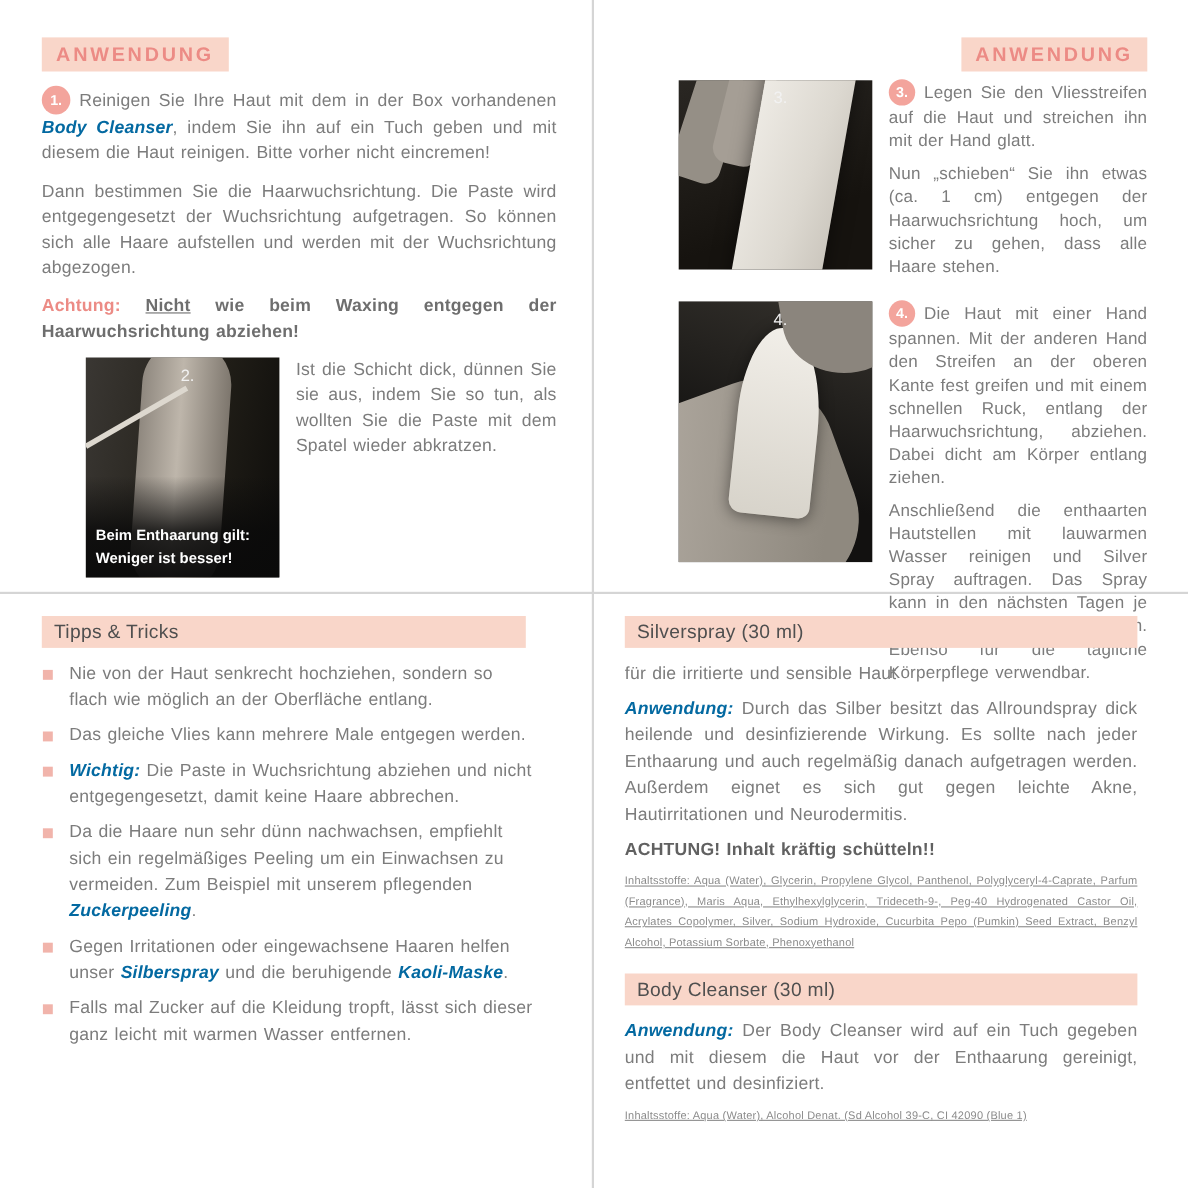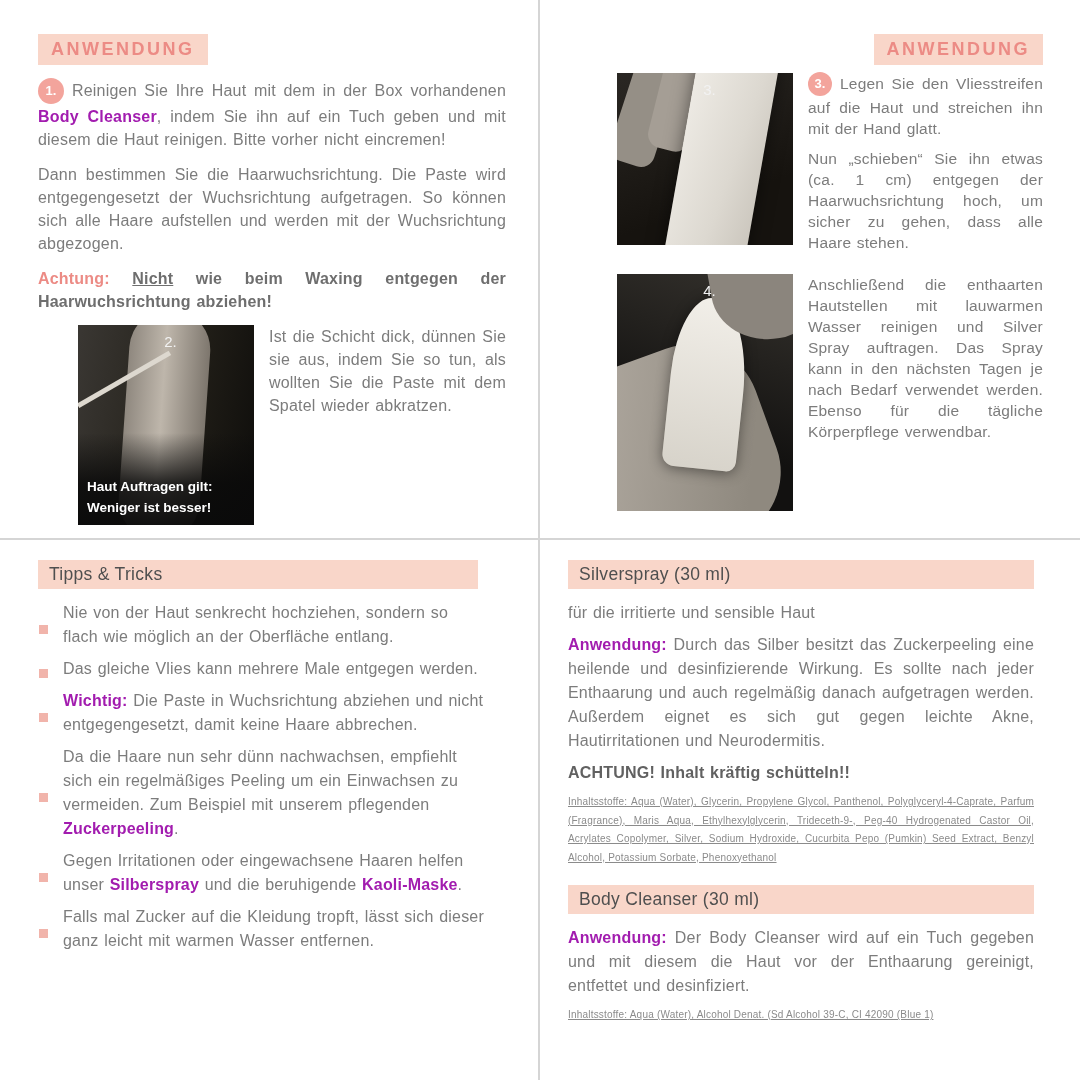--- a/index.html
+++ b/index.html
@@ -28,21 +28,21 @@
   .bar {
     background:#f9d6c9; color:#4f4f4f; font-weight:normal; font-size:17.5px;
     padding:4px 11px; margin-bottom:12px; letter-spacing:0.3px;
   }
   .bar-bl { width:440px; }
   .bar-gap { margin-top:18px; }
 
   
   .para { font-size:16px; line-height:23px; text-align:justify; margin-bottom:12px;
           letter-spacing:0.2px; word-spacing:1px; color:#7c7c7c; }
-  .para b, .tiptext b { color:#a21caf; }
+  .para b, .tiptext b { color:#0369a1;font-style:italic; }
   .q-tr .para { font-size:15.5px; line-height:21px; margin-bottom:9px; }
   .warn { font-weight:bold; color:#6e6e6e; }
   .warn .pink { color:#ec8b85; }
   .warn .u { text-decoration:underline; }
   .sub { margin-bottom:8px; }
   .q-br .para { line-height:24px; margin-bottom:8px; }
   .warn2 { font-weight:bold; color:#616161; }
   .small { font-size:10px; line-height:18.5px; color:#8b8b8b; text-align:justify;
            letter-spacing:0.2px; margin-bottom:8px;text-decoration:underline; }
 
@@ -83,21 +83,21 @@
   .leg4  { position:absolute; left:-22%; bottom:-18%; width:110%; height:85%; border-radius:70px;
            background:linear-gradient(115deg,#b6afa6 0%,#8f897f 80%); transform:rotate(-20deg); }
   .strip4 { position:absolute; left:30%; top:10%; width:42%; height:72%; transform:rotate(6deg);
             background:linear-gradient(185deg,#f2efe9,#d7d3ca); border-radius:46% 54% 10px 12px;
             box-shadow:0 2px 14px rgba(0,0,0,0.45); }
   .hand4 { position:absolute; right:-14%; top:-10%; width:60%; height:38%; background:#8b857d;
            border-radius:0 0 46% 60%; transform:rotate(-10deg); }
 
   
   .tips { list-style:none; }
-  .tip { display:flex; margin-bottom:8px;align-items:center; }
+  .tip { display:flex; margin-bottom:8px; }
   .tip .sq { flex-shrink:0; width:9px; height:9px; background:#f1b4ab; margin:8px 15px 0 1px; }
   .tiptext { font-size:16px; line-height:24px; letter-spacing:0.2px; word-spacing:1px; color:#7c7c7c; }
 </style>
 </head>
 <body>
 
 <div id="page">
   <div class="vline"></div>
   <div class="hline"></div>
 
@@ -110,21 +110,21 @@
 
     <p class="para warn"><span class="pink">Achtung: </span><span class="u">Nicht</span><span> wie beim Waxing entgegen der Haarwuchsrichtung abziehen!</span></p>
 
     <div class="row">
       <figure class="photo photo2">
         <div class="leg2"></div>
         <div class="spat2"></div>
         <div class="shade"></div>
         <span class="photo-label">2.</span>
         <figcaption class="caption">
-          <div>Haut Auftragen gilt:</div>
+          <div>Beim Enthaarung gilt:</div>
           <div>Weniger ist besser!</div>
         </figcaption>
       </figure>
       <div class="txt">
         <p class="para">Ist die Schicht dick, dünnen Sie sie aus, indem Sie so tun, als wollten Sie die Paste mit dem Spatel wieder abkratzen.</p>
       </div>
     </div>
   </section>
 
   <section class="quad q-tr">
@@ -146,20 +146,21 @@
     </div>
 
     <div class="row row4">
       <figure class="photo photo4">
         <div class="leg4"></div>
         <div class="strip4"></div>
         <div class="hand4"></div>
         <span class="photo-label">4.</span>
       </figure>
       <div class="txt">
+        <p class="para"><span class="badge">4.</span><span>Die Haut mit einer Hand spannen. Mit der anderen Hand den Streifen an der oberen Kante fest greifen und mit einem schnellen Ruck, entlang der Haarwuchsrichtung, abziehen. Dabei dicht am Körper entlang ziehen.</span></p>
         <p class="para">Anschließend die enthaarten Hautstellen mit lauwarmen Wasser reinigen und Silver Spray auftragen. Das Spray kann in den nächsten Tagen je nach Bedarf verwendet werden. Ebenso für die tägliche Körperpflege verwendbar.</p>
       </div>
     </div>
   </section>
 
   <section class="quad q-bl">
     <div class="bar bar-bl">Tipps &amp; Tricks</div>
     <ul class="tips">
       <li class="tip">
         <span class="sq"></span>
@@ -184,21 +185,21 @@
       <li class="tip">
         <span class="sq"></span>
         <span class="tiptext">Falls mal Zucker auf die Kleidung tropft, lässt sich dieser ganz leicht mit warmen Wasser entfernen.</span>
       </li>
     </ul>
   </section>
 
   <section class="quad q-br">
     <div class="bar">Silverspray (30 ml)</div>
     <p class="para sub">für die irritierte und sensible Haut</p>
-    <p class="para"><b>Anwendung:</b><span> Durch das Silber besitzt das Zuckerpeeling eine heilende und desinfizierende Wirkung. Es sollte nach jeder Enthaarung und auch regelmäßig danach aufgetragen werden. Außerdem eignet es sich gut gegen leichte Akne, Hautirritationen und Neurodermitis.</span></p>
+    <p class="para"><b>Anwendung:</b><span> Durch das Silber besitzt das Allroundspray dick heilende und desinfizierende Wirkung. Es sollte nach jeder Enthaarung und auch regelmäßig danach aufgetragen werden. Außerdem eignet es sich gut gegen leichte Akne, Hautirritationen und Neurodermitis.</span></p>
     <p class="para warn2">ACHTUNG! Inhalt kräftig schütteln!!</p>
     <p class="small">Inhaltsstoffe: Aqua (Water), Glycerin, Propylene Glycol, Panthenol, Polyglyceryl-4-Caprate, Parfum (Fragrance), Maris Aqua, Ethylhexylglycerin, Trideceth-9-, Peg-40 Hydrogenated Castor Oil, Acrylates Copolymer, Silver, Sodium Hydroxide, Cucurbita Pepo (Pumkin) Seed Extract, Benzyl Alcohol, Potassium Sorbate, Phenoxyethanol</p>
 
     <div class="bar bar-gap">Body Cleanser (30 ml)</div>
     <p class="para"><b>Anwendung:</b><span> Der Body Cleanser wird auf ein Tuch gegeben und mit diesem die Haut vor der Enthaarung gereinigt, entfettet und desinfiziert.</span></p>
     <p class="small">Inhaltsstoffe: Aqua (Water), Alcohol Denat. (Sd Alcohol 39-C, CI 42090 (Blue 1)</p>
   </section>
 </div>
 
 </body></html>

